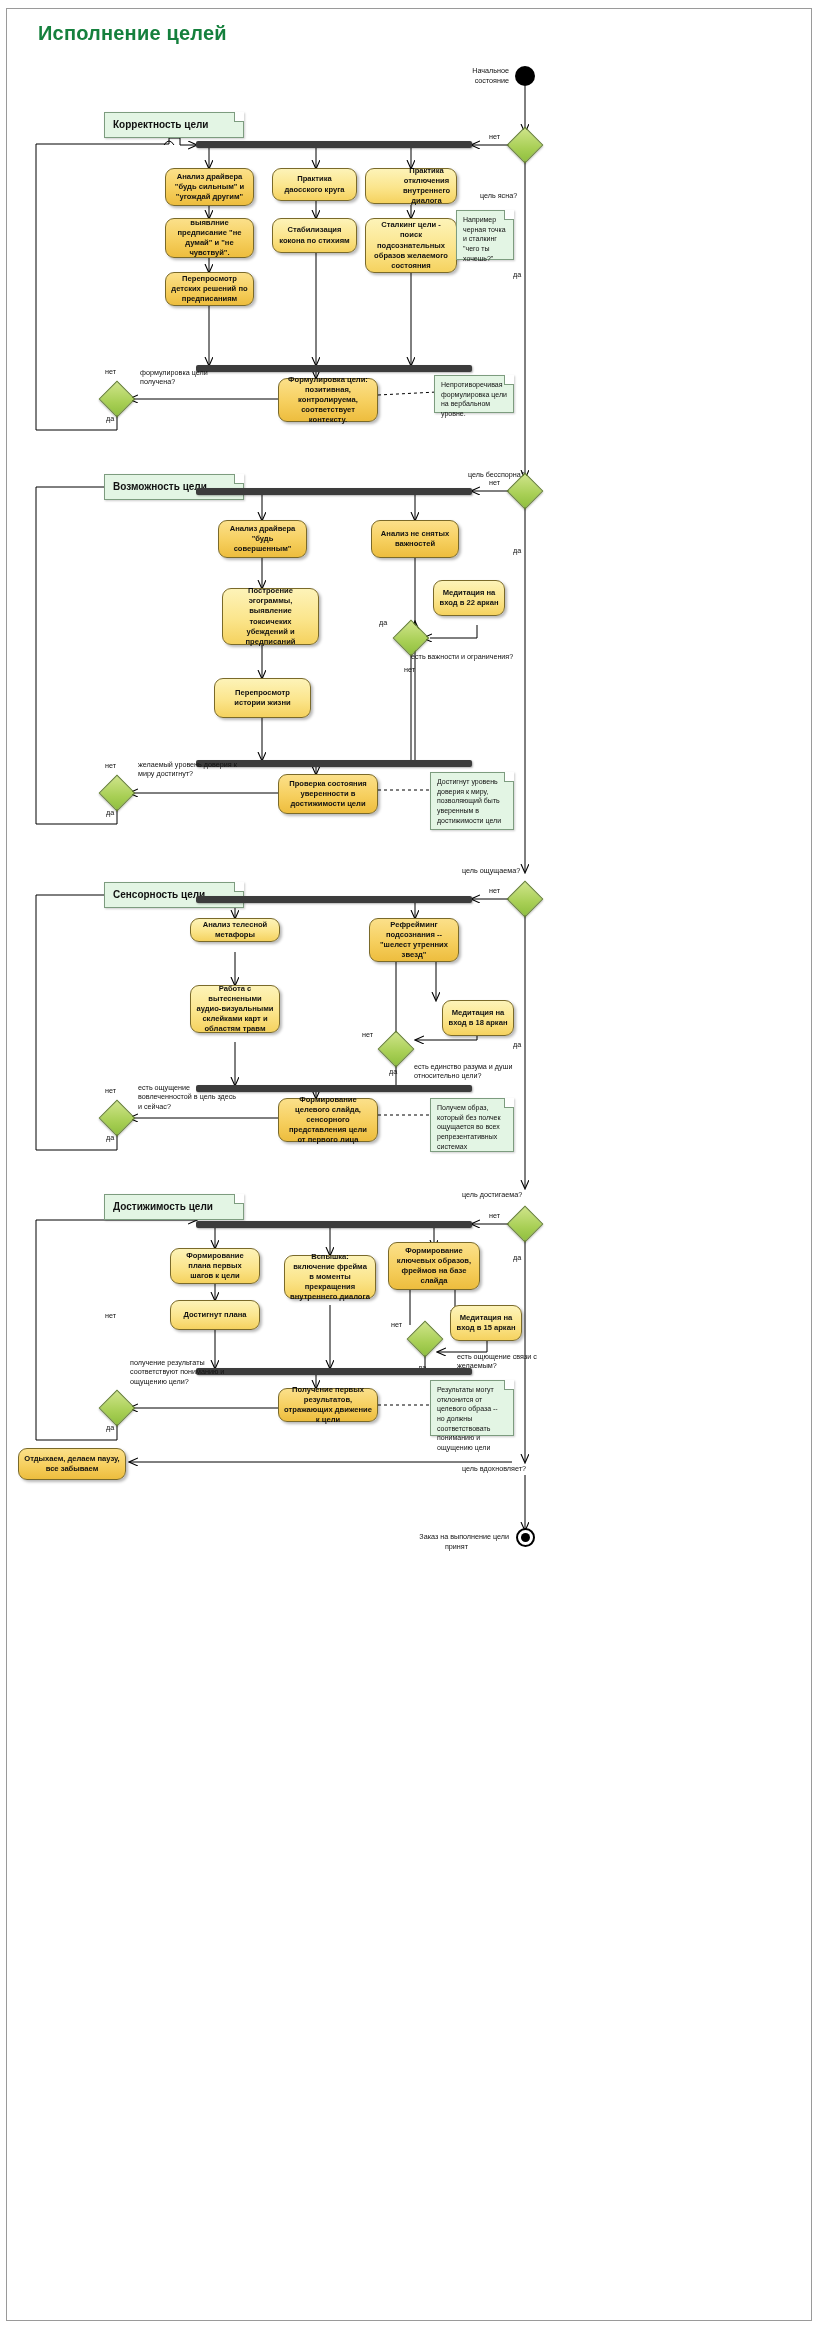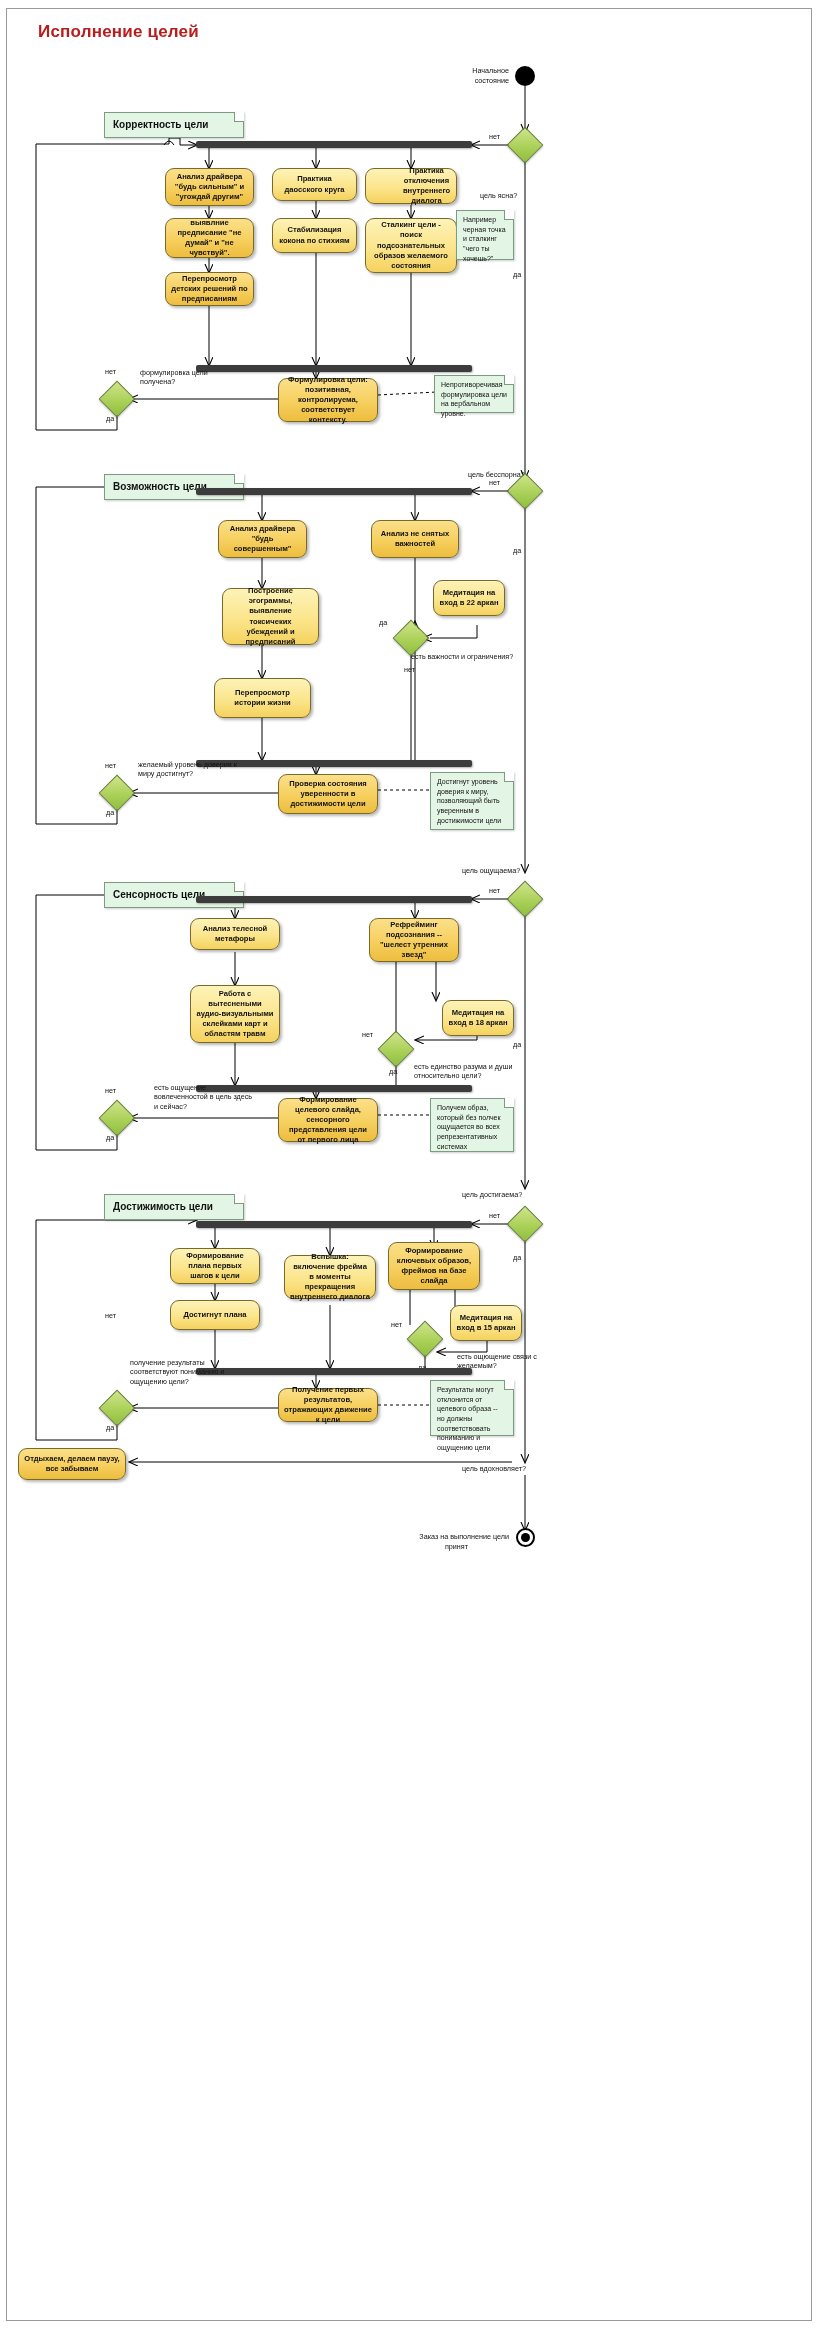--- a/index.html
+++ b/index.html
@@ -9,21 +9,21 @@
     background: #ffffff;
     font-family: "Liberation Sans", sans-serif;
     position: relative;
     overflow: hidden;
   }
   #canvas { position:absolute; left:0; top:0; width:818px; height:2329px; }
   svg.lines { position:absolute; left:0; top:0; width:818px; height:2329px; pointer-events:none; }
 
   .title {
     position:absolute; left:38px; top:22px;
-    font-size:17px; font-weight:bold; color:#b91c1c;
+    font-size:20px; font-weight:bold; color:#15803d;
     letter-spacing:0.2px;
   }
 
   
   .frame {
     position:absolute; left:6px; top:8px; width:806px; height:2313px;
     border:1px solid #9a9a9a; background:transparent;
   }
 
   
@@ -337,43 +337,43 @@
     <span class="fold"></span>
     <span>Сенсорность цели</span>
   </div>
 
   <div class="bar" style="left:196px; top:896px; width:276px;"></div>
 
   <div class="diamond" style="left:512px; top:886px;"></div>
   <div class="lbl" style="left:489px; top:886px;">нет</div>
   <div class="lbl" style="left:513px; top:1040px;">да</div>
 
-  <div class="act" style="left:190px; top:918px; width:90px; height:32px;">Анализ телесной метафоры</div>
-  <div class="act" style="left:190px; top:985px; width:90px; height:58px;text-align:center;">Работа с вытеснеными аудио-визуальными склейками карт и областям травм</div>
+  <div class="act" style="left:190px; top:918px; width:90px; height:24px;">Анализ телесной метафоры</div>
+  <div class="act" style="left:190px; top:985px; width:90px; height:48px;text-align:center;">Работа с вытеснеными аудио-визуальными склейками карт и областям травм</div>
 
   <div class="act dark" style="left:369px; top:918px; width:90px; height:44px;">Рефрейминг подсознания -- "шелест утренних звезд"</div>
   <div class="act" style="left:442px; top:1000px; width:72px; height:36px;">Медитация на вход в 18 аркан</div>
 
   <div class="diamond" style="left:383px; top:1036px;"></div>
   <div class="lbl" style="left:362px; top:1030px;">нет</div>
   <div class="lbl wrap" style="left:414px; top:1062px; width:100px;">есть единство разума и души относительно цели?</div>
   <div class="lbl" style="left:389px; top:1067px;">да</div>
 
   <div class="bar" style="left:196px; top:1085px; width:276px;"></div>
 
   <div class="act dark" style="left:278px; top:1098px; width:100px; height:44px;">Формирование целевого слайда, сенсорного представления цели от первого лица</div>
 
   <div class="note" style="left:430px; top:1098px; width:84px; height:54px;">
     <span class="fold"></span>
     <span>Получем образ, который без полчек ощущается во всех репрезентативных системах</span>
   </div>
 
   <div class="diamond" style="left:104px; top:1105px;"></div>
   <div class="lbl" style="left:105px; top:1086px;">нет</div>
-  <div class="lbl wrap" style="left:138px; top:1083px; width:100px;margin-left:16px;">есть ощущение вовлеченностой в цель здесь и сейчас?</div>
+  <div class="lbl wrap" style="left:138px; top:1083px; width:100px;">есть ощущение вовлеченностой в цель здесь и сейчас?</div>
   <div class="lbl" style="left:106px; top:1133px;">да</div>
 
   <div class="lbl" style="left:462px; top:1190px;">цель достигаема?</div>
 
   <div class="note phase" style="left:104px; top:1194px; width:140px; height:26px;">
     <span class="fold"></span>
     <span>Достижимость цели</span>
   </div>
 
   <div class="bar" style="left:196px; top:1221px; width:276px;"></div>

